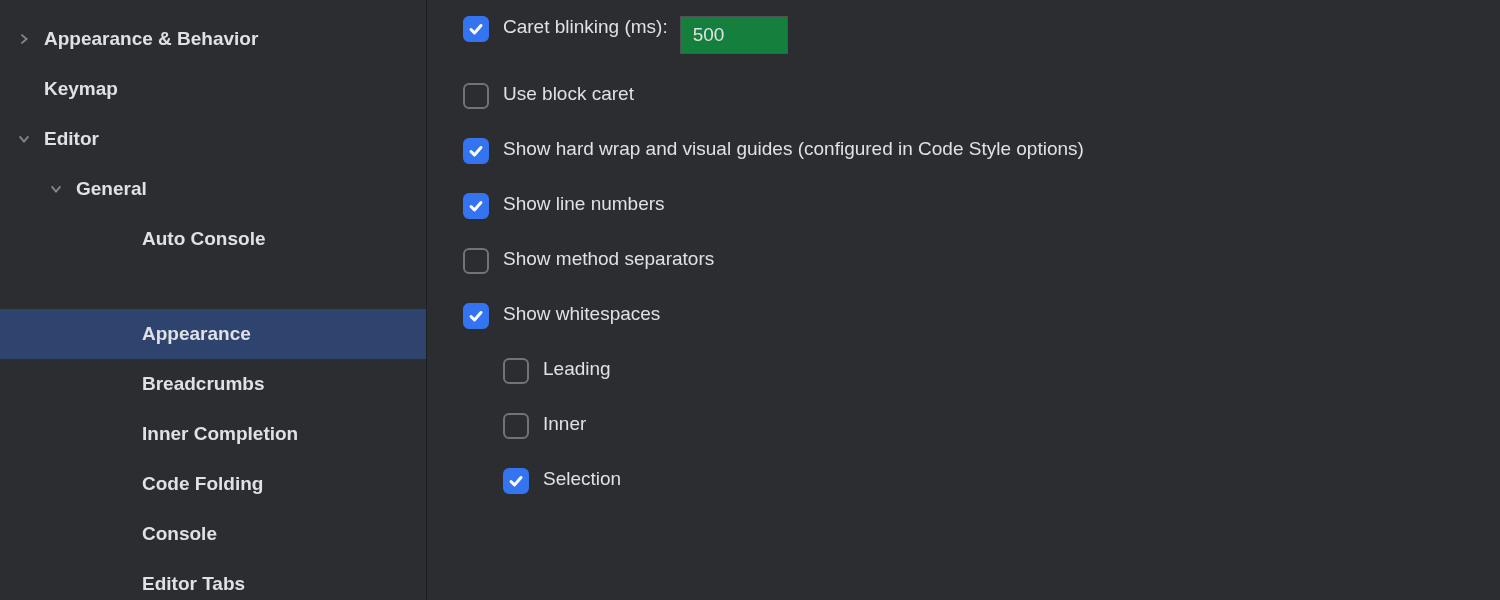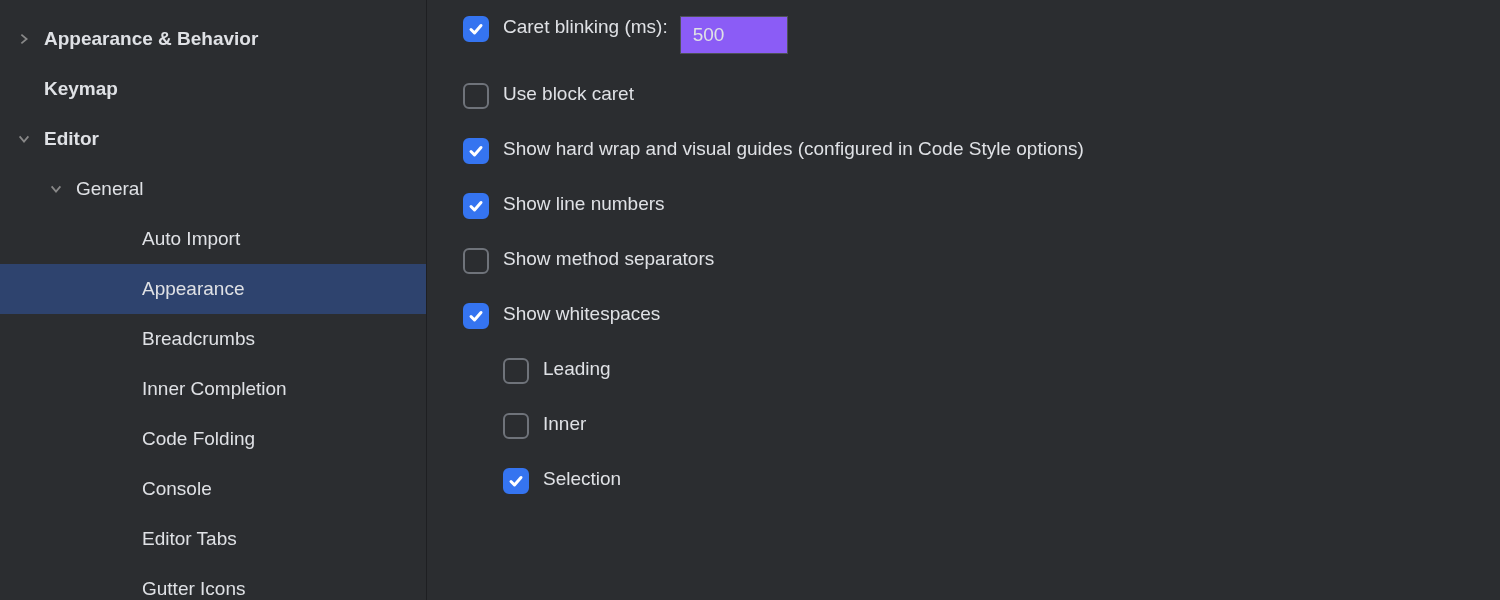--- a/index.html
+++ b/index.html
@@ -21,23 +21,24 @@
   }
   .tree-item {
     display: flex;
     align-items: center;
     height: 50px;
     padding-left: 14px;
     cursor: pointer;
     color: #dfe1e5;
   }
   .tree-item.bold { font-weight: 700; }
-  .tree-item.regular { font-weight: 400; text-align: center; }
+  .tree-item.regular { font-weight: 700; text-align: center; }
   .tree-item.selected {
     background: #2e436e;
+    margin-top: 45px;
   }
   .tree-item .arrow {
     width: 20px;
     height: 20px;
     display: inline-flex;
     align-items: center;
     justify-content: center;
     margin-right: 10px;
     flex-shrink: 0;
   }
@@ -76,21 +77,21 @@
     background: #3574f0;
     border-color: #3574f0;
   }
   .checkbox.checked svg { width: 16px; height: 16px; }
   .checkbox.checked svg path { stroke: #fff; stroke-width: 3; fill: none; stroke-linecap: round; stroke-linejoin: round; }
   .label {
     color: #dfe1e5;
     font-size: 19px;
   }
   .input-text {
-    background: #8b5cf6;
+    background: #15803d;
     border: 1px solid #4e5157;
     color: #dfe1e5;
     font-size: 19px;
     padding: 6px 12px;
     width: 108px;
     margin-left: 12px;
     height: 38px;
   }
 </style>
 </head>
@@ -120,21 +121,21 @@
     <div class="tree-item level-1 regular">
       <span class="arrow">
         <svg viewBox="0 0 16 16">
           <path d="M3 5 L8 11 L13 5"></path>
         </svg>
       </span>
       <span>General</span>
     </div>
     <div class="tree-item level-2 regular">
       <span class="arrow hidden"></span>
-      <span>Auto Import</span>
+      <span>Auto Console</span>
     </div>
     <div class="tree-item level-2 regular selected">
       <span class="arrow hidden"></span>
       <span>Appearance</span>
     </div>
     <div class="tree-item level-2 regular">
       <span class="arrow hidden"></span>
       <span>Breadcrumbs</span>
     </div>
     <div class="tree-item level-2 regular">

